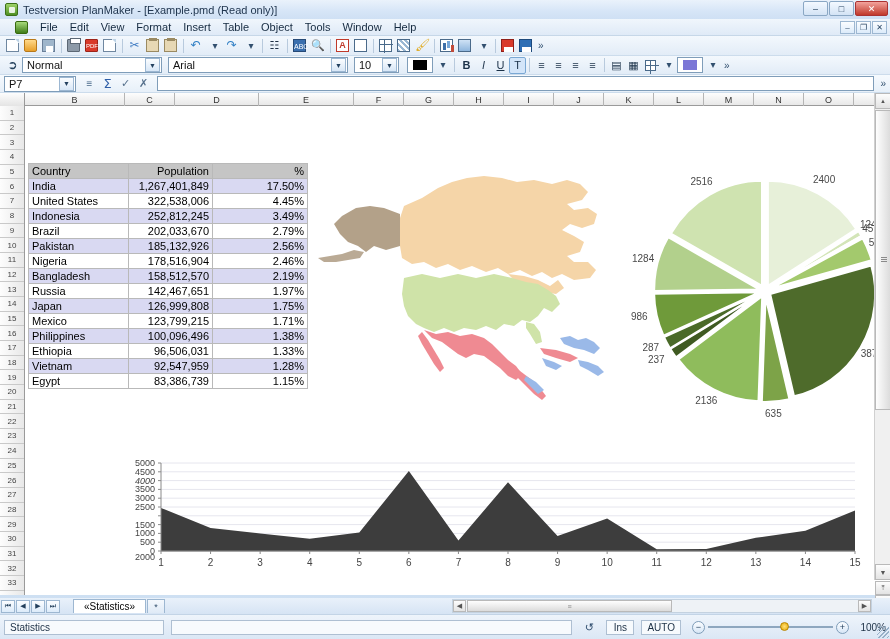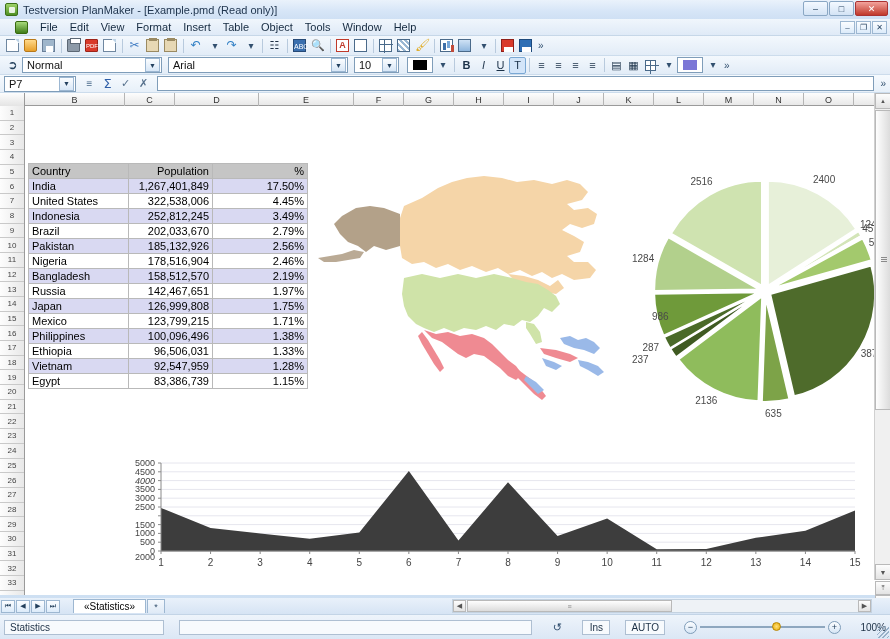--- a/index.html
+++ b/index.html
@@ -205,21 +205,21 @@
     background:#eef2f6; border:1px solid #c4d2e0; display:flex; align-items:center;}
   .hs-btn{ width:13px;height:12px;background:linear-gradient(#fdfdfd,#e3e3e3);
     border:1px solid #b9b9b9;display:flex;align-items:center;justify-content:center;font-size:7px;color:#555;}
   .hs-thumb{ height:12px; width:205px; margin:0 1px;
     background:linear-gradient(#fefefe,#dcdcdc);border:1px solid #b9b9b9;
     display:flex;align-items:center;justify-content:center;font-size:7px;color:#8a8a8a;}
 
   
   .statusbar{ position:absolute; left:0; top:614px; width:890px; height:25px;
     background:linear-gradient(#eef4fb,#dbe7f5); display:flex; align-items:center;
-    padding:0 4px; gap:15px; border-top:1px solid #c3d4e6;}
+    padding:0 4px; gap:7px; border-top:1px solid #c3d4e6;}
   .sb-field{ height:15px;border:1px solid #aebfd2;background:#f7fafd;
     display:flex;align-items:center;padding:0 5px;font-size:10px;color:#1b2f44;}
   .sb-sheet{ width:160px; }
   .sb-wide{ flex:1; }
   .sb-small{ min-width:28px; justify-content:center; }
   .sb-icon{ width:20px;height:16px;display:flex;align-items:center;justify-content:center;
     font-size:11px;color:#2c4a6b;}
   .zoomctl{ display:flex;align-items:center;gap:3px;margin-left:4px;}
   .zc-btn{ width:13px;height:13px;border-radius:50%;border:1px solid #7f9db9;
     background:linear-gradient(#fbfdff,#d7e6f6);font-size:9px;line-height:11px;
@@ -632,23 +632,23 @@
             </g>
         </svg>
         <div id="pie-labels">
             <div class="pielabel" style="left: 197.989px; top: 23.3353px;">2400</div>
             <div class="pielabel" style="left: 244.967px; top: 68.3229px;">124</div>
             <div class="pielabel" style="left: 247.179px; top: 72.1326px;">45</div>
             <div class="pielabel" style="left: 253.756px; top: 85.8247px;">538</div>
             <div class="pielabel" style="left: 245.635px; top: 196.558px;">3875</div>
             <div class="pielabel" style="left: 150.078px; top: 257.415px;">635</div>
             <div class="pielabel" style="left: 80.1495px; top: 243.808px;">2136</div>
-            <div class="pielabel" style="left: 17px; top: 203.034px;">237</div>
+            <div class="pielabel" style="left: 33px; top: 203.034px;">237</div>
             <div class="pielabel" style="left: 27.4408px; top: 191.324px;">287</div>
-            <div class="pielabel" style="left: 16.0109px; top: 160.27px; margin-left: 21px;">986</div>
+            <div class="pielabel" style="left: 16.0109px; top: 160.27px;">986</div>
             <div class="pielabel" style="left: 16.9952px; top: 101.65px;">1284</div>
             <div class="pielabel" style="left: 75.3759px; top: 24.8186px;">2516</div>
           </div>
       </div>
 
       <div class="areabox">
         <svg viewBox="0 0 760 130" width="760" height="130">
           <g id="area-grid">
               <line x1="58" x2="752" y1="100" y2="100" stroke="#8a8a8a" stroke-width="1"></line>
               <line x1="55" x2="58" y1="100" y2="100" stroke="#8a8a8a"></line>

